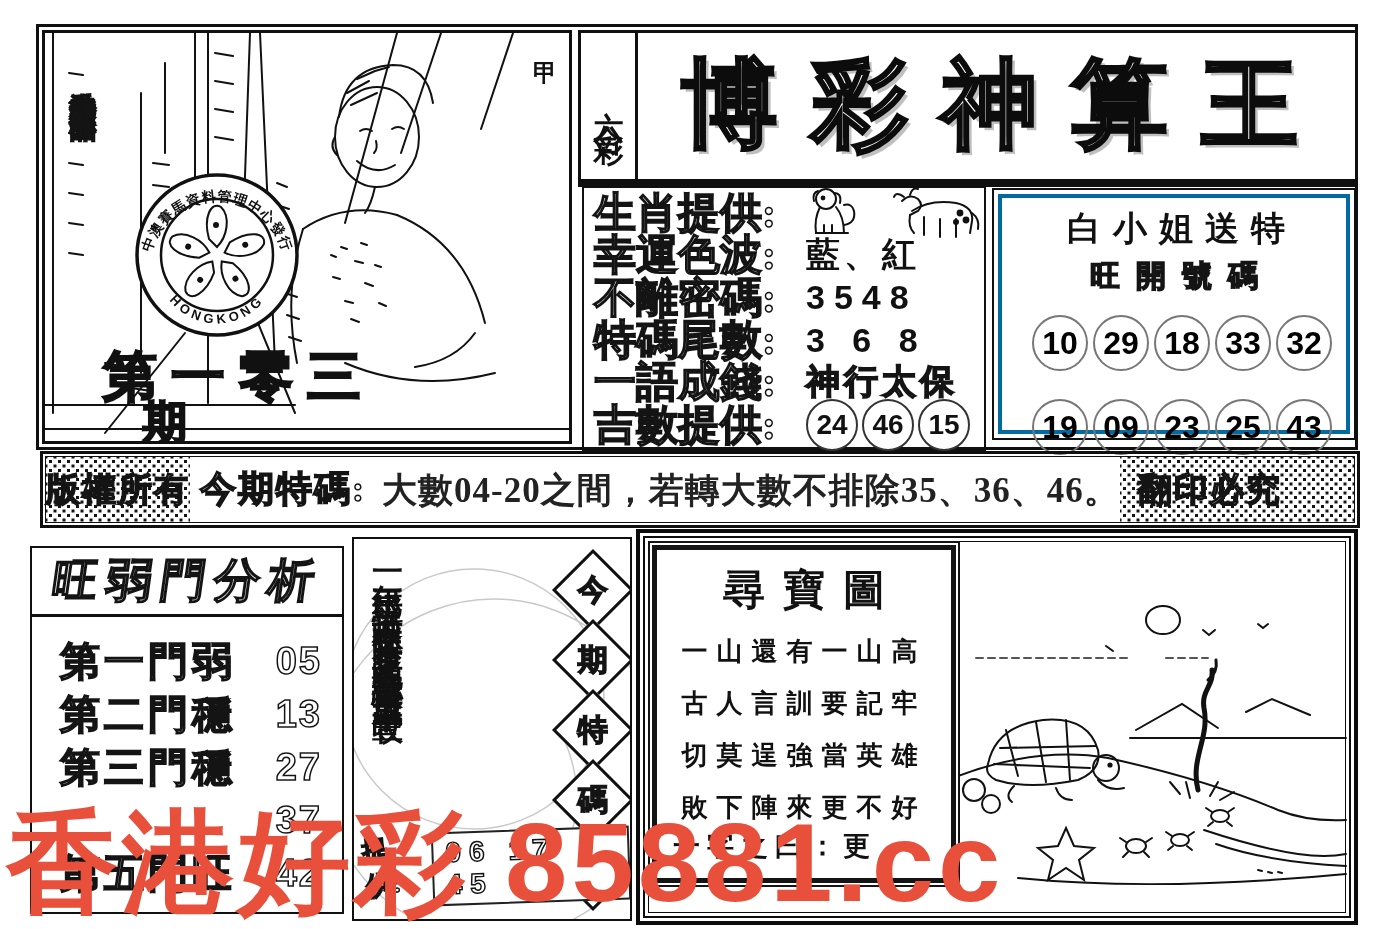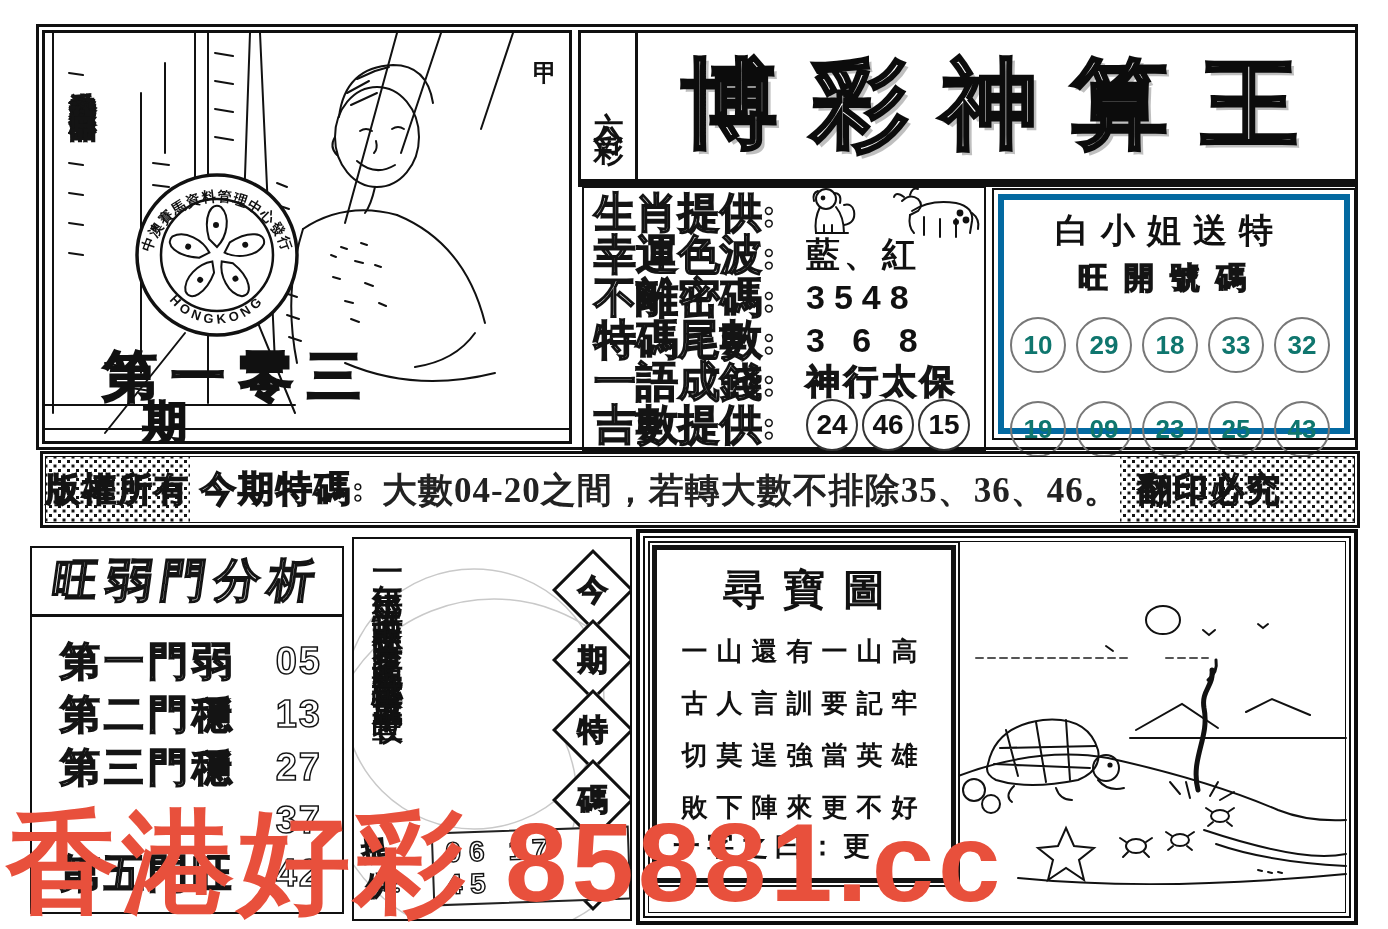--- a/index.html
+++ b/index.html
@@ -33,25 +33,25 @@
   .info-table{left:582px;top:186px;width:400px;height:254px;border:2px solid #101010;display:flex;flex-direction:column;justify-content:space-around;padding:4px 0;}
   .info-row{display:flex;align-items:center;padding:0 10px;height:40px;}
   .info-label{flex:0 0 212px;font-size:42px;font-weight:bold;}
   .info-value{font-size:34px;font-weight:bold;letter-spacing:4px;}
   .info-value.num{letter-spacing:9px;font-family:"Liberation Sans",sans-serif;}
   .zodiac-wrap{display:flex;gap:26px;align-items:flex-end;}
   .mini-circle{width:48px;height:48px;border:2px solid #333;border-radius:50%;display:inline-flex;align-items:center;justify-content:center;font-size:28px;font-weight:bold;font-family:"Liberation Sans",sans-serif;margin-right:4px;background:#fff;}
 
   
   .lady-panel{left:992px;top:188px;width:360px;height:248px;border:2px solid #101010;}
-  .lady-inner{position:absolute;inset:4px;border:6px solid #0369a1;padding:8px 10px 0 2px;}
+  .lady-inner{position:absolute;inset:4px;border:4px solid #0369a1;padding:8px 10px 0 26px;}
   .lady-title{text-align:center;font-size:34px;font-weight:bold;letter-spacing:12px;}
   .lady-subtitle{text-align:center;font-size:30px;font-weight:bold;letter-spacing:16px;margin-top:4px;}
   .ball-row{display:flex;justify-content:space-between;padding:0 4px;margin-top:18px;}
-  .ball{width:52px;height:52px;border:2px solid #777;border-radius:50%;display:flex;align-items:center;justify-content:center;font-size:26px;font-weight:bold;font-family:"Liberation Sans",sans-serif;color:#0f766e;}
+  .ball{width:52px;height:52px;border:2px solid #777;border-radius:50%;display:flex;align-items:center;justify-content:center;font-size:32px;font-weight:bold;font-family:"Liberation Sans",sans-serif;color:#000000;}
 
   
   .banner{left:40px;top:451px;width:1314px;height:71px;border:3px solid #101010;}
   .banner-inner{position:absolute;inset:2px;border:1px solid #101010;display:flex;align-items:center;}
   .dots{background-image:radial-gradient(#141414 1.7px,transparent 1.9px),radial-gradient(#141414 1.7px,transparent 1.9px);background-size:9px 9px;background-position:0 0,4.5px 4.5px;height:100%;display:flex;align-items:center;justify-content:center;}
   .banner-left{width:158px;}
   .banner-right{width:318px;justify-content:flex-start;padding-left:18px;box-sizing:border-box;}
   .banner-corner{font-size:34px;font-weight:bold;letter-spacing:2px;}
   .banner-mid{flex:1;display:flex;align-items:flex-end;padding-left:10px;gap:16px;}
   .banner-label{font-size:36px;font-weight:bold;letter-spacing:2px;}

